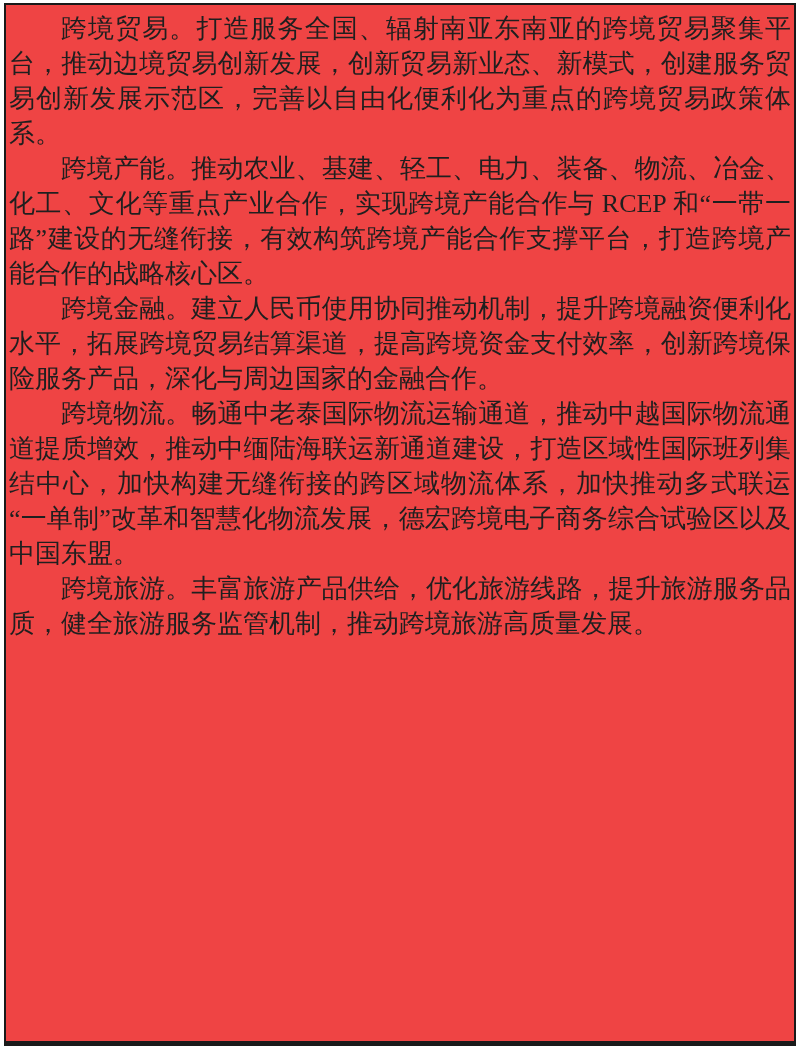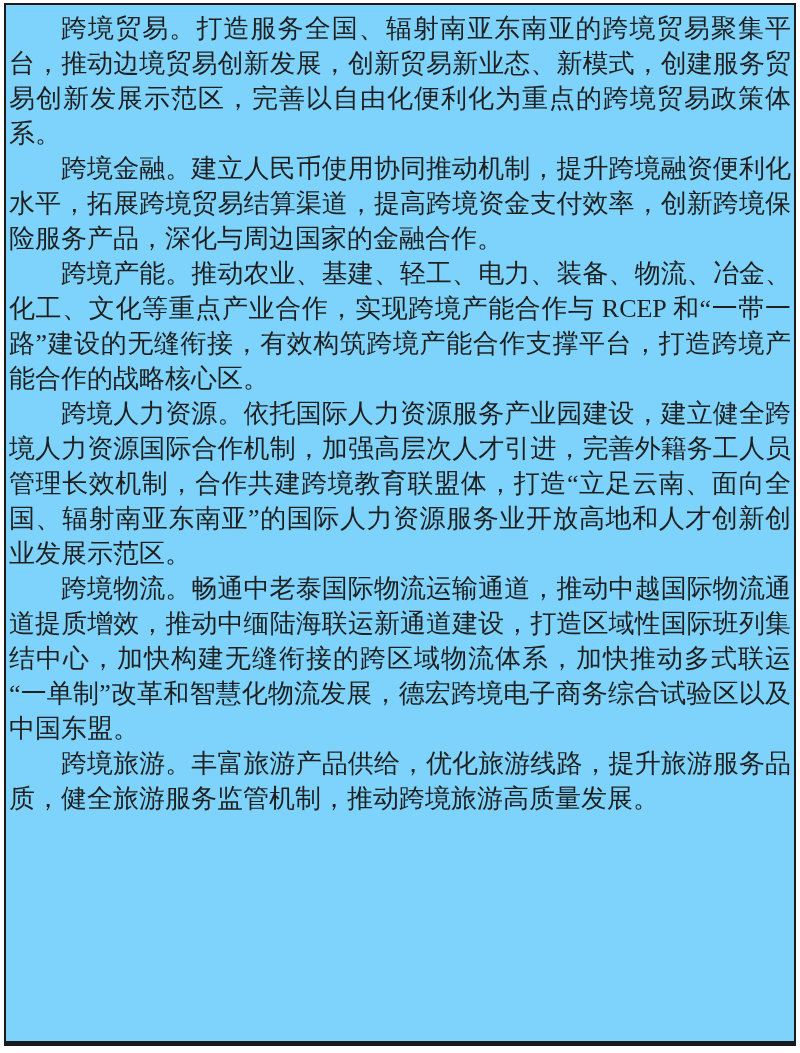--- a/index.html
+++ b/index.html
@@ -18,37 +18,36 @@
     position: absolute;
     left: 4px;
     top: 3px;
     right: 4px;
     bottom: 7px;
     border-style: solid;
     border-color: #1a1a1a;
     border-width: 2px 2px 5px 2px;
     box-sizing: border-box;
     padding: 6px 3px 0 3px;
-    background: #7dd3fc;
+    background: #ef4444;
   }
   .para {
     margin: 0;
     font-size: 26px;
     line-height: 35px;
     color: #1f1f1f;
     text-align: justify;
     text-justify: inter-ideograph;
     text-indent: 2em;
     letter-spacing: 0;
     word-break: break-all;
   }
 </style>
 </head>
 <body>
 
 <div class="page-frame">
   <p class="para">跨境贸易。打造服务全国、辐射南亚东南亚的跨境贸易聚集平台，推动边境贸易创新发展，创新贸易新业态、新模式，创建服务贸易创新发展示范区，完善以自由化便利化为重点的跨境贸易政策体系。</p>
+  <p class="para">跨境产能。推动农业、基建、轻工、电力、装备、物流、冶金、化工、文化等重点产业合作，实现跨境产能合作与 RCEP 和“一带一路”建设的无缝衔接，有效构筑跨境产能合作支撑平台，打造跨境产能合作的战略核心区。</p>
   <p class="para">跨境金融。建立人民币使用协同推动机制，提升跨境融资便利化水平，拓展跨境贸易结算渠道，提高跨境资金支付效率，创新跨境保险服务产品，深化与周边国家的金融合作。</p>
-  <p class="para">跨境产能。推动农业、基建、轻工、电力、装备、物流、冶金、化工、文化等重点产业合作，实现跨境产能合作与 RCEP 和“一带一路”建设的无缝衔接，有效构筑跨境产能合作支撑平台，打造跨境产能合作的战略核心区。</p>
-  <p class="para">跨境人力资源。依托国际人力资源服务产业园建设，建立健全跨境人力资源国际合作机制，加强高层次人才引进，完善外籍务工人员管理长效机制，合作共建跨境教育联盟体，打造“立足云南、面向全国、辐射南亚东南亚”的国际人力资源服务业开放高地和人才创新创业发展示范区。</p>
   <p class="para">跨境物流。畅通中老泰国际物流运输通道，推动中越国际物流通道提质增效，推动中缅陆海联运新通道建设，打造区域性国际班列集结中心，加快构建无缝衔接的跨区域物流体系，加快推动多式联运“一单制”改革和智慧化物流发展，德宏跨境电子商务综合试验区以及中国东盟。</p>
   <p class="para">跨境旅游。丰富旅游产品供给，优化旅游线路，提升旅游服务品质，健全旅游服务监管机制，推动跨境旅游高质量发展。</p>
 </div>
 
 </body></html>

